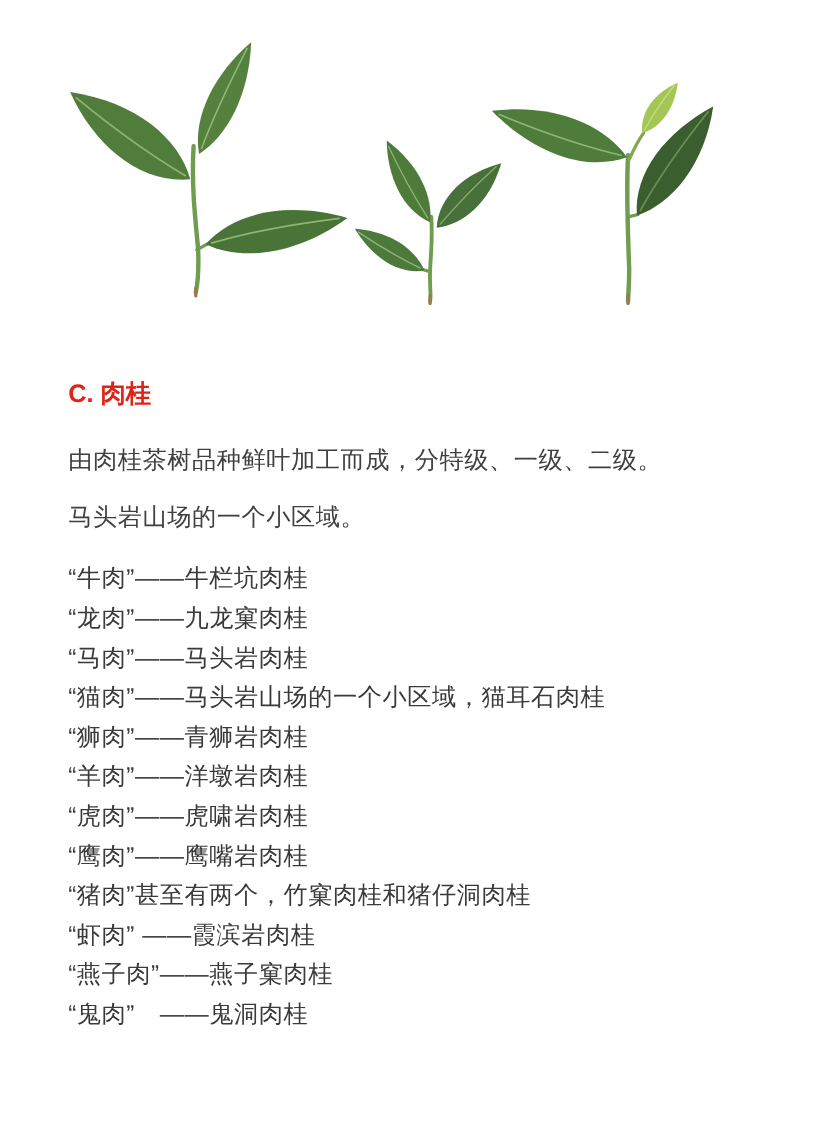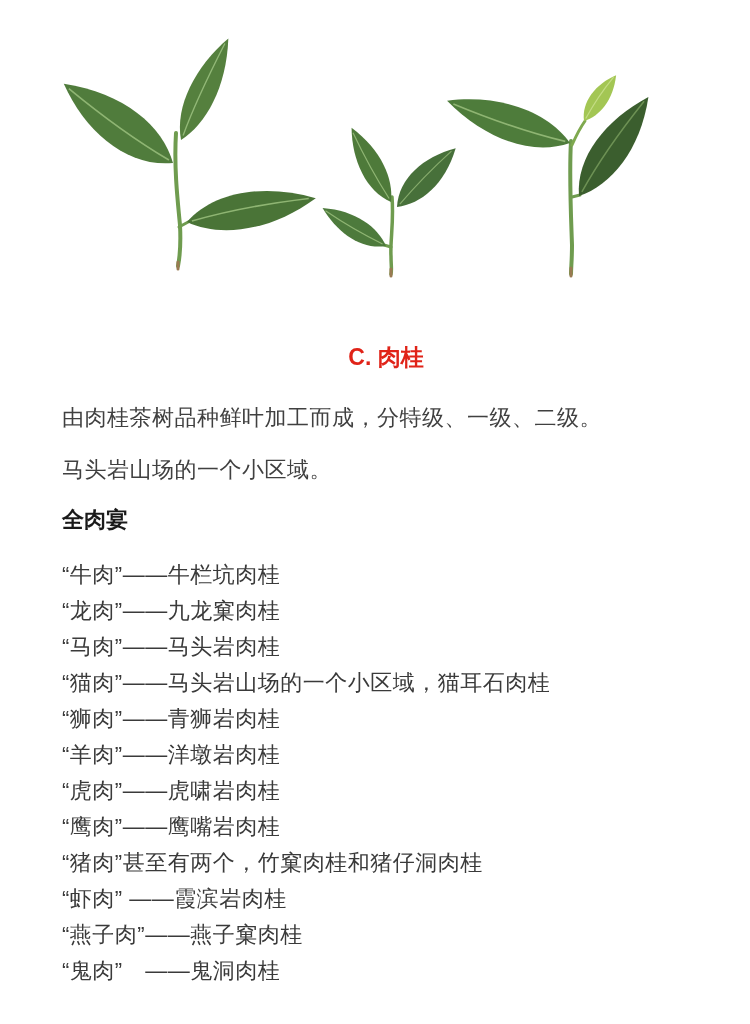--- a/index.html
+++ b/index.html
@@ -20,21 +20,20 @@
   .hero svg { display: block; }
   .content {
     padding: 0 40px 0 62px;
   }
   .heading {
     margin: 42px 0 0 0;
     font-size: 23px;
     line-height: 30px;
     font-weight: 600;
     color: #e02318;
-    text-align: center;
   }
   .para {
     font-size: 22px;
     line-height: 33px;
     color: #404040;
     letter-spacing: 0.5px;
   }
   .para.first { margin: 29px 0 0 0; }
   .para.second { margin: 19px 0 0 0; }
   .subheading {
@@ -117,21 +116,20 @@
         <path d="M5 0 C 42 -4, 84 -3, 115 -1" fill="none" stroke="#6d9154" stroke-width="1.5"></path>
       </g>
     </g>
   </svg>
 </div>
 
 <div class="content">
   <h2 class="heading">C. 肉桂</h2>
   <p class="para first">由肉桂茶树品种鲜叶加工而成，分特级、一级、二级。</p>
   <p class="para second">马头岩山场的一个小区域。</p>
-  <h3 class="subheading">全肉宴</h3>
   <ul class="nickname-list">
     <li>“牛肉”——牛栏坑肉桂</li>
     <li>“龙肉”——九龙窠肉桂</li>
     <li>“马肉”——马头岩肉桂</li>
     <li>“猫肉”——马头岩山场的一个小区域，猫耳石肉桂</li>
     <li>“狮肉”——青狮岩肉桂</li>
     <li>“羊肉”——洋墩岩肉桂</li>
     <li>“虎肉”——虎啸岩肉桂</li>
     <li>“鹰肉”——鹰嘴岩肉桂</li>
     <li>“猪肉”甚至有两个，竹窠肉桂和猪仔洞肉桂</li>

